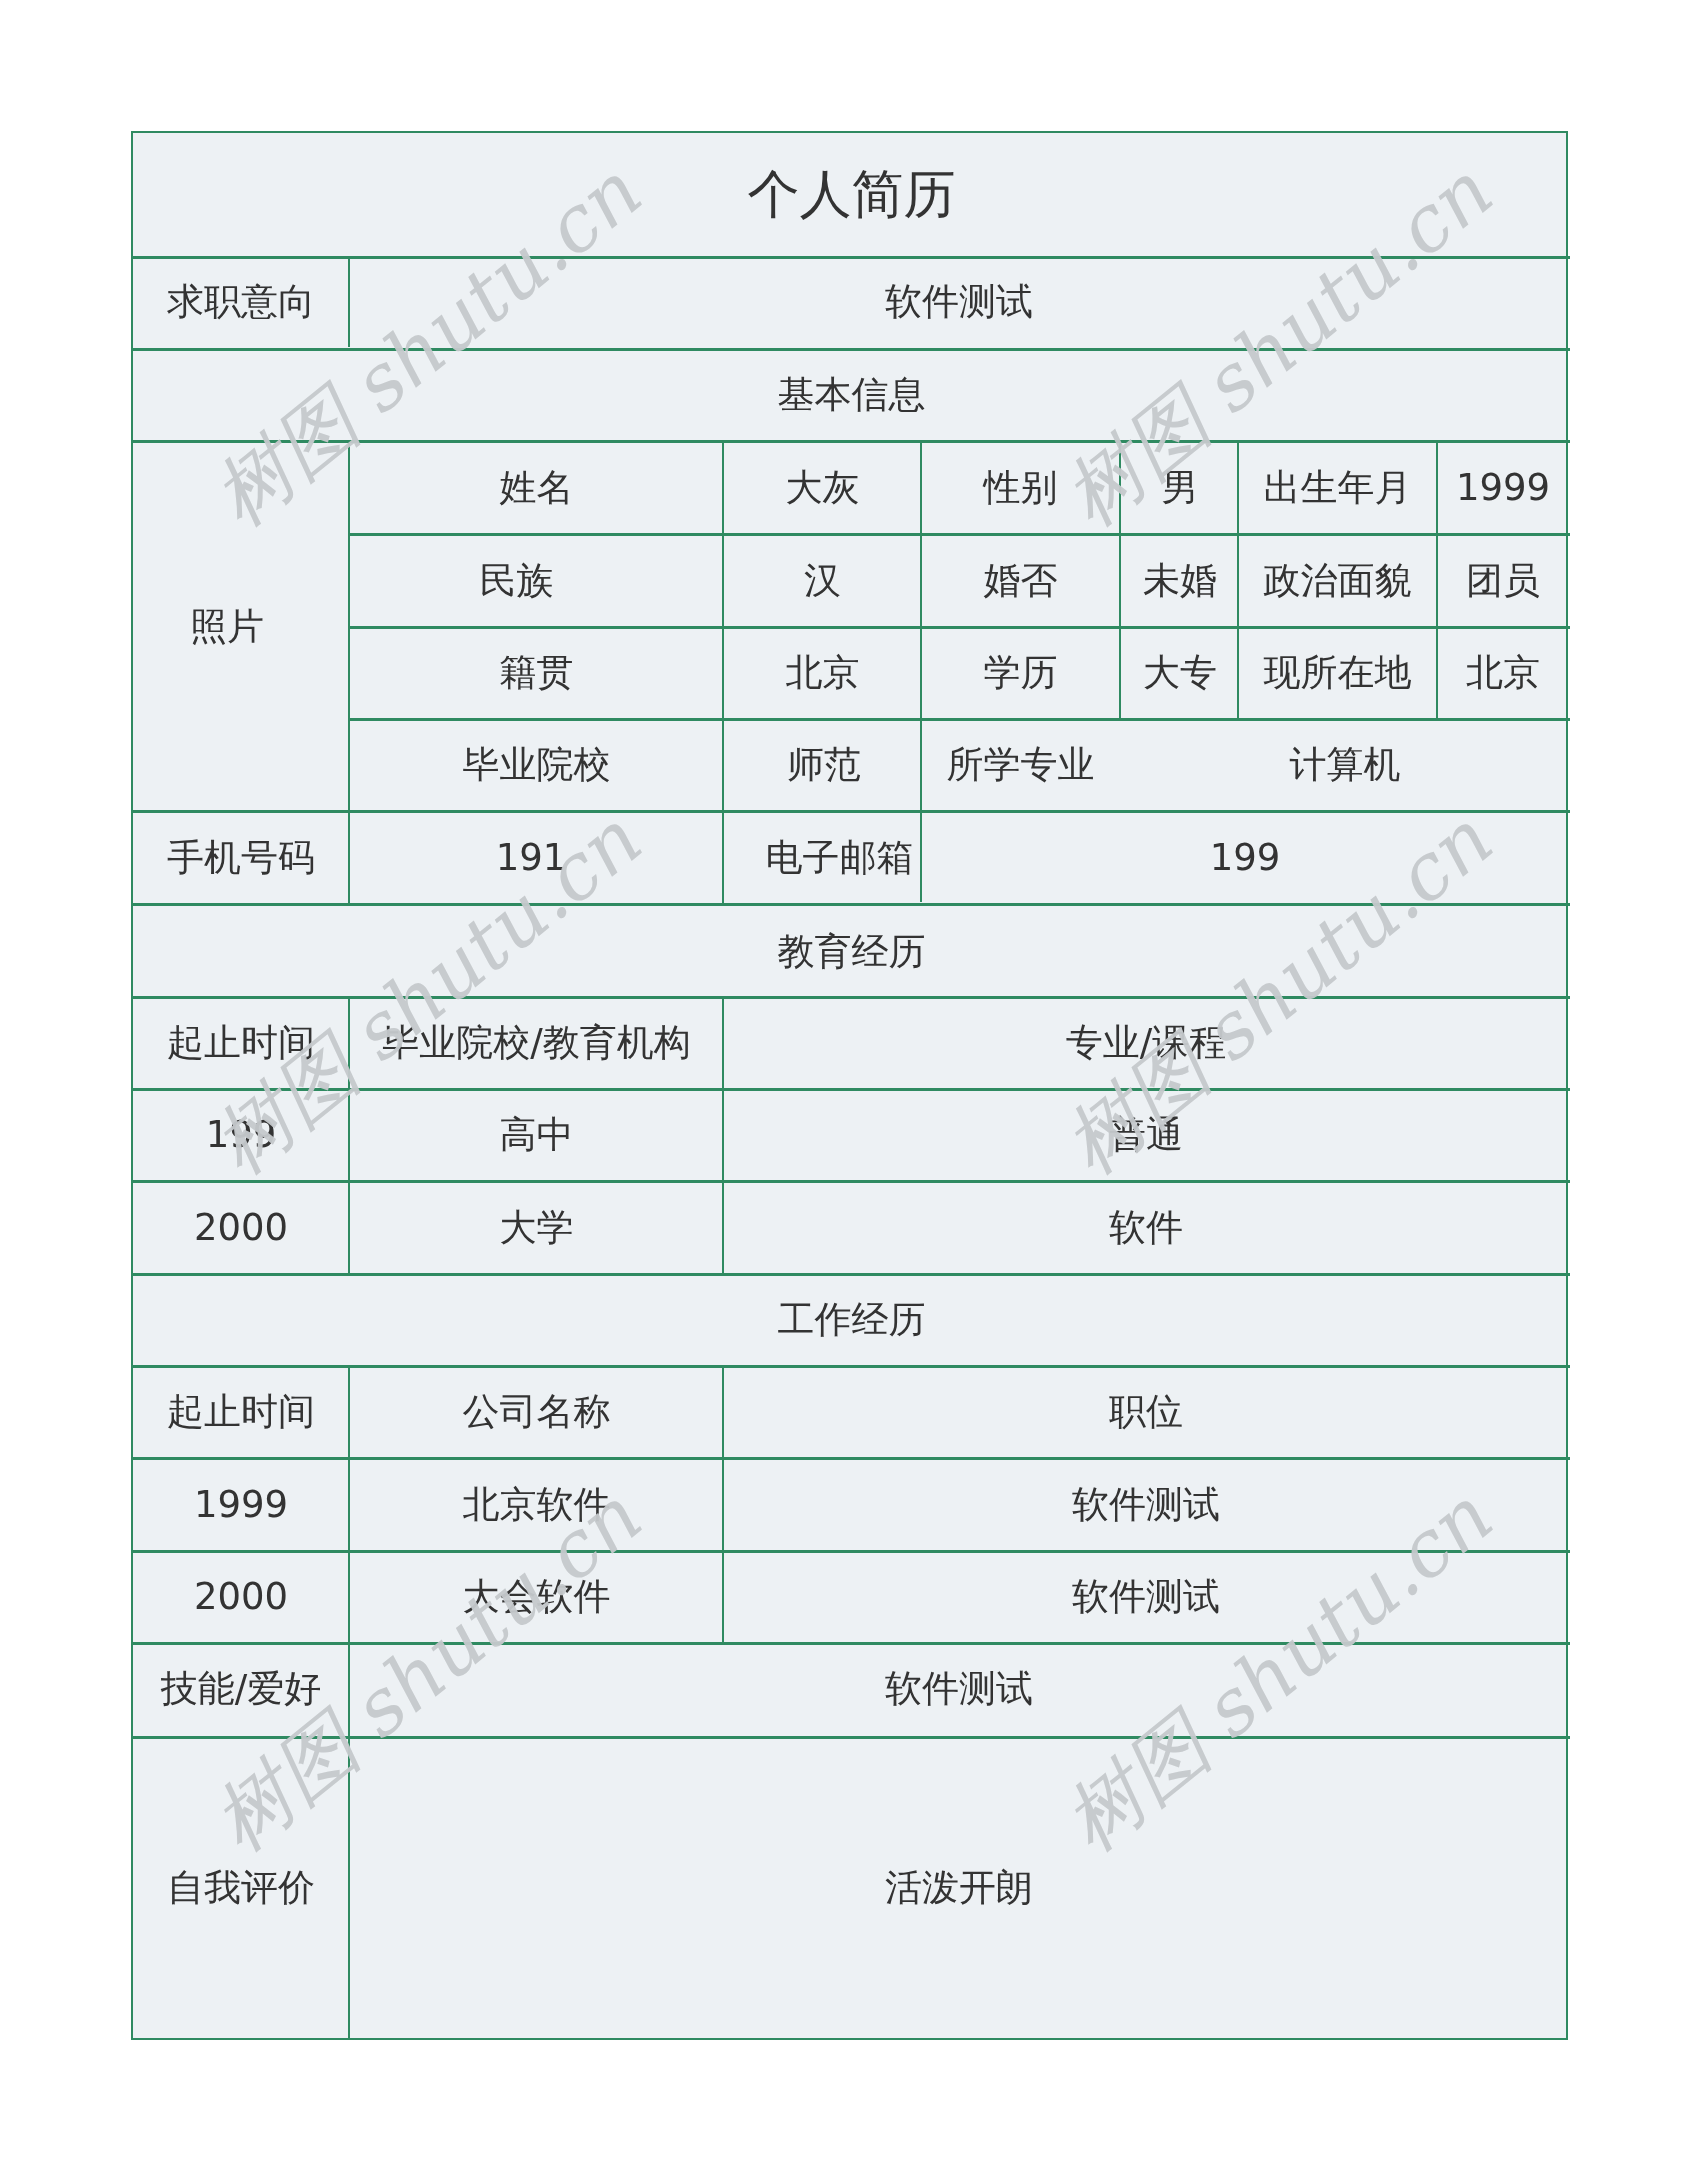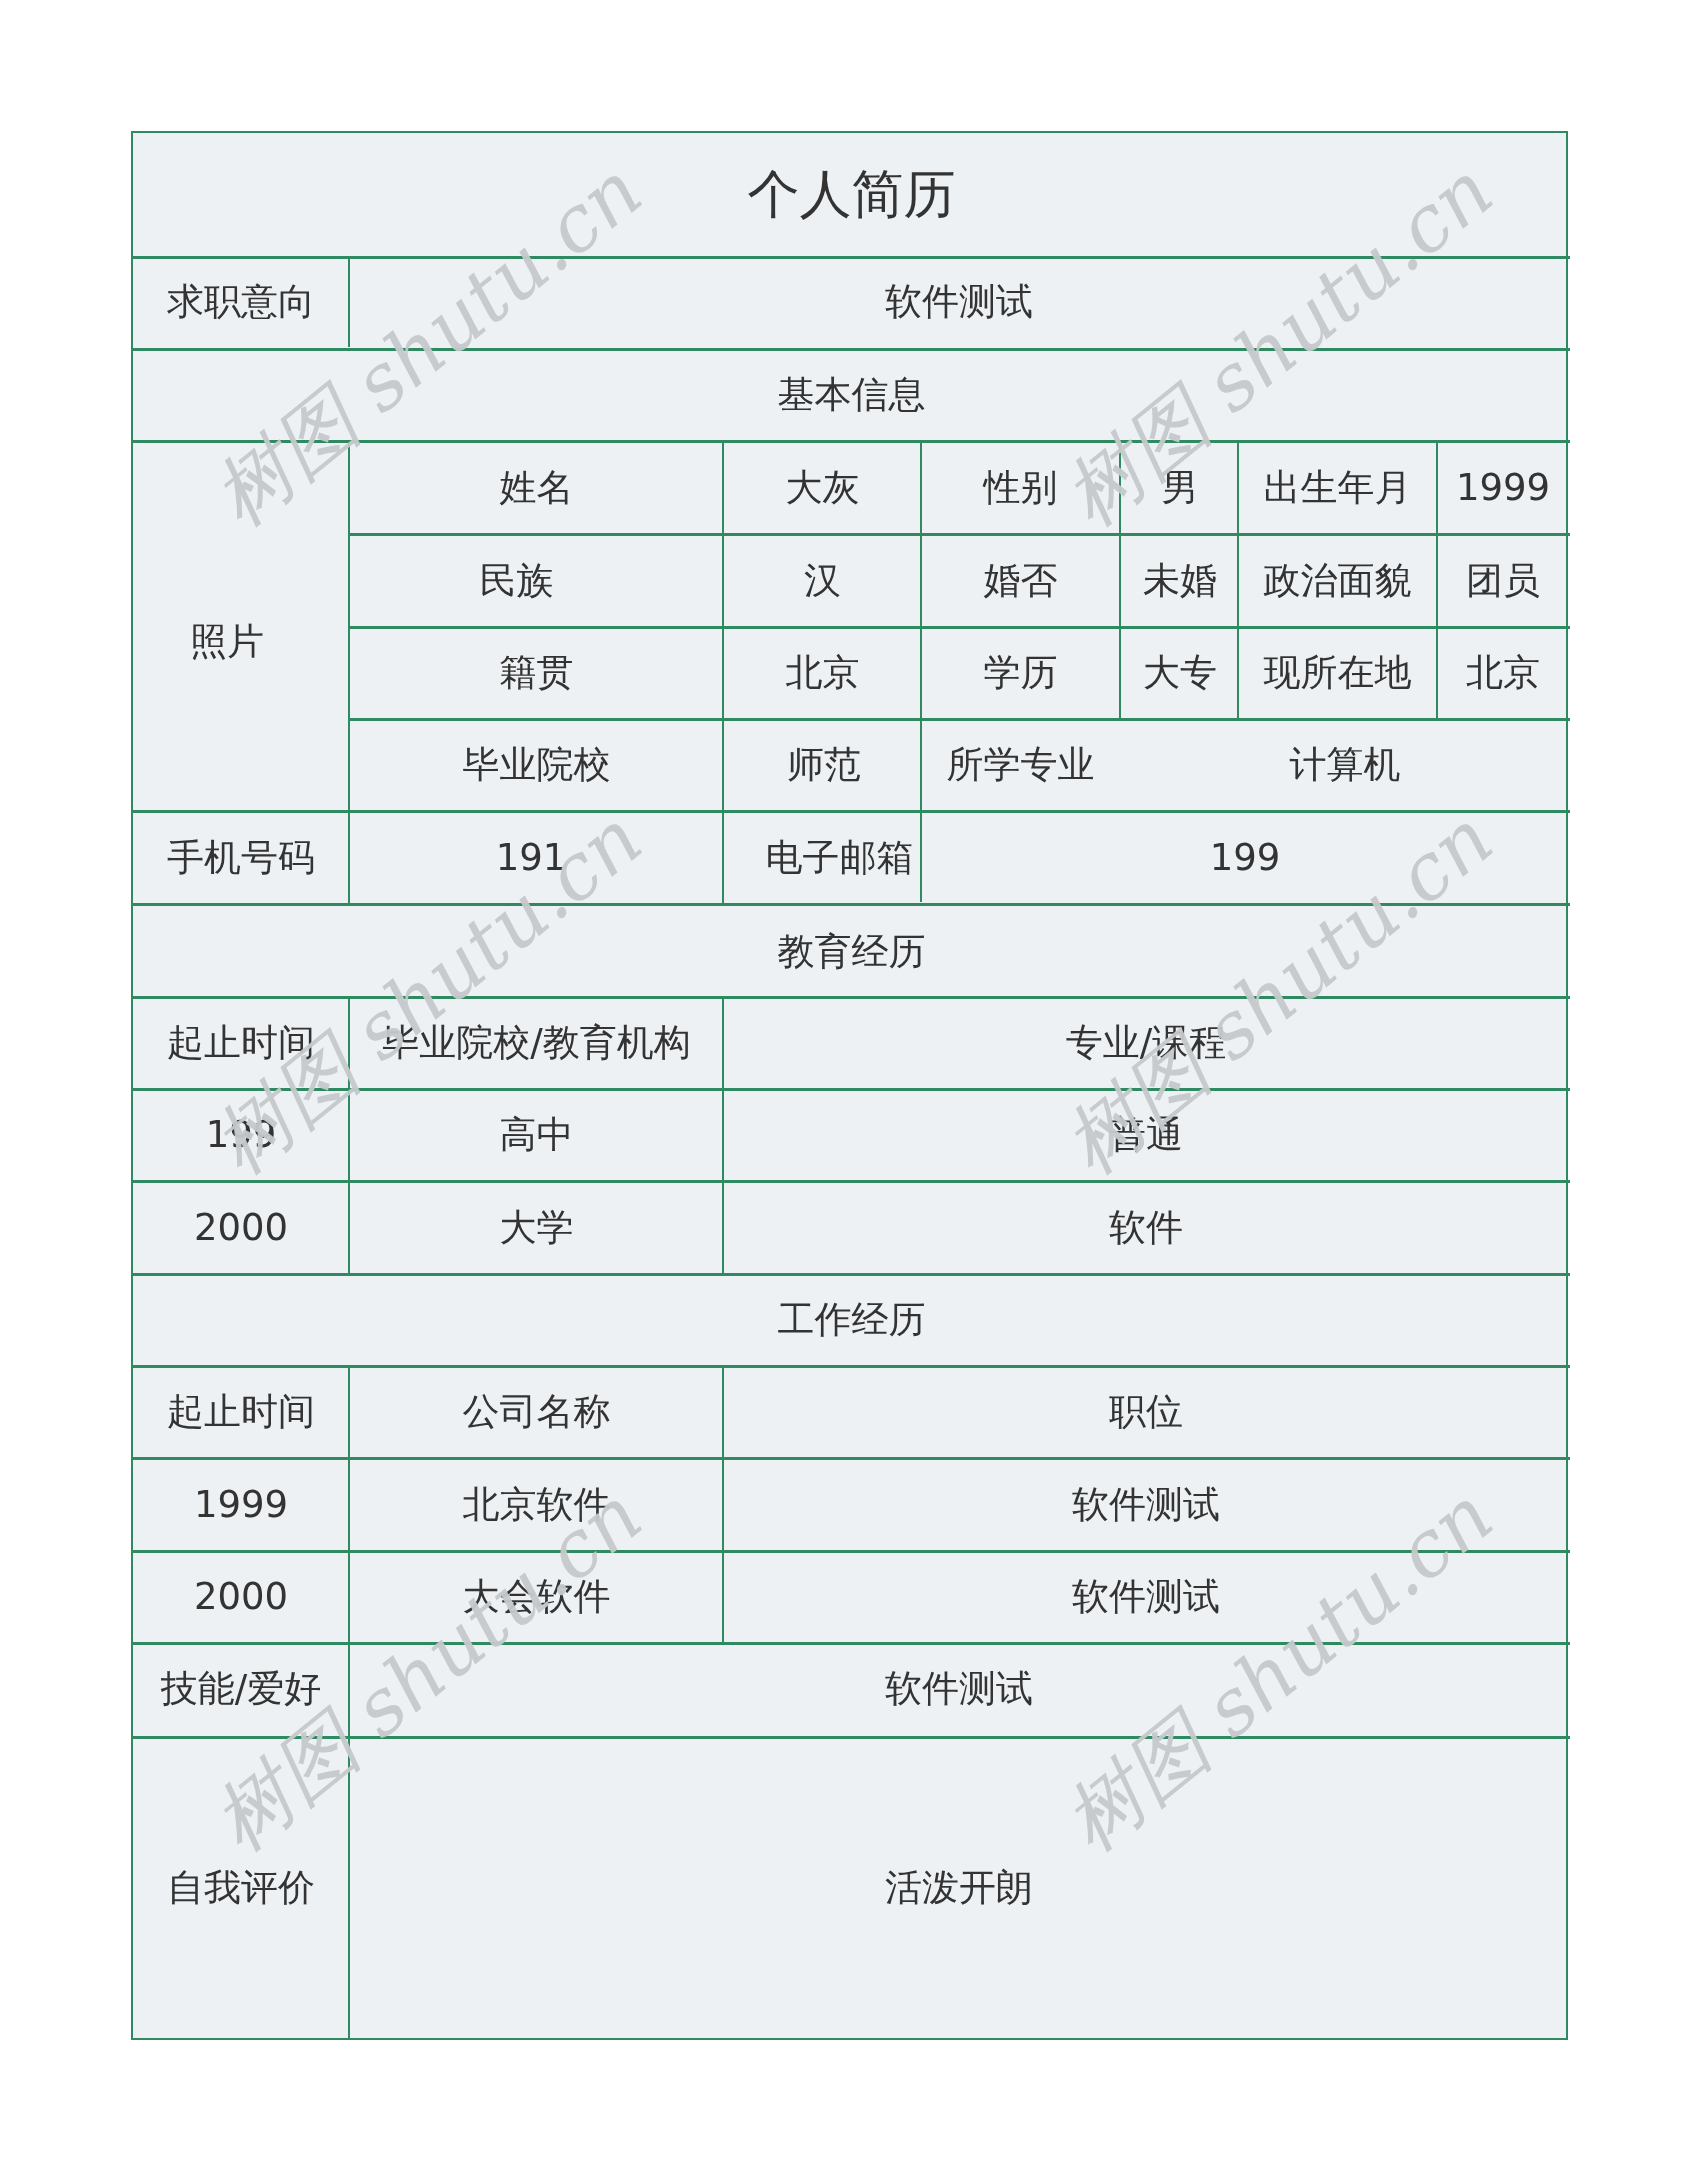--- a/index.html
+++ b/index.html
@@ -57,21 +57,21 @@
 
   <div class="vline" style="left:215px;top:1510px;height:396px"></div>
 
   <div class="cell title" style="left:0;top:0;width:1437px;height:124px">个人简历</div>
 
   <div class="cell" style="left:0;top:124px;width:216px;height:91px">求职意向</div>
   <div class="cell" style="left:217px;top:124px;width:1218px;height:91px">软件测试</div>
 
   <div class="cell" style="left:0;top:216px;width:1437px;height:92px">基本信息</div>
 
-  <div class="cell" style="left:0;top:324px;width:188px;height:370px">照片</div>
+  <div class="cell" style="left:0;top:309px;width:188px;height:370px">照片</div>
 
   <div class="cell" style="left:217px;top:309px;width:373px;height:92px">姓名</div>
   <div class="cell" style="left:591px;top:309px;width:197px;height:92px">大灰</div>
   <div class="cell" style="left:789px;top:309px;width:197px;height:92px">性别</div>
   <div class="cell" style="left:988px;top:309px;width:118px;height:92px">男</div>
   <div class="cell" style="left:1106px;top:309px;width:197px;height:92px">出生年月</div>
   <div class="cell" style="left:1305px;top:309px;width:130px;height:92px">1999</div>
 
   <div class="cell" style="left:217px;top:402px;width:333px;height:92px">民族</div>
   <div class="cell" style="left:591px;top:402px;width:197px;height:92px">汉</div>

